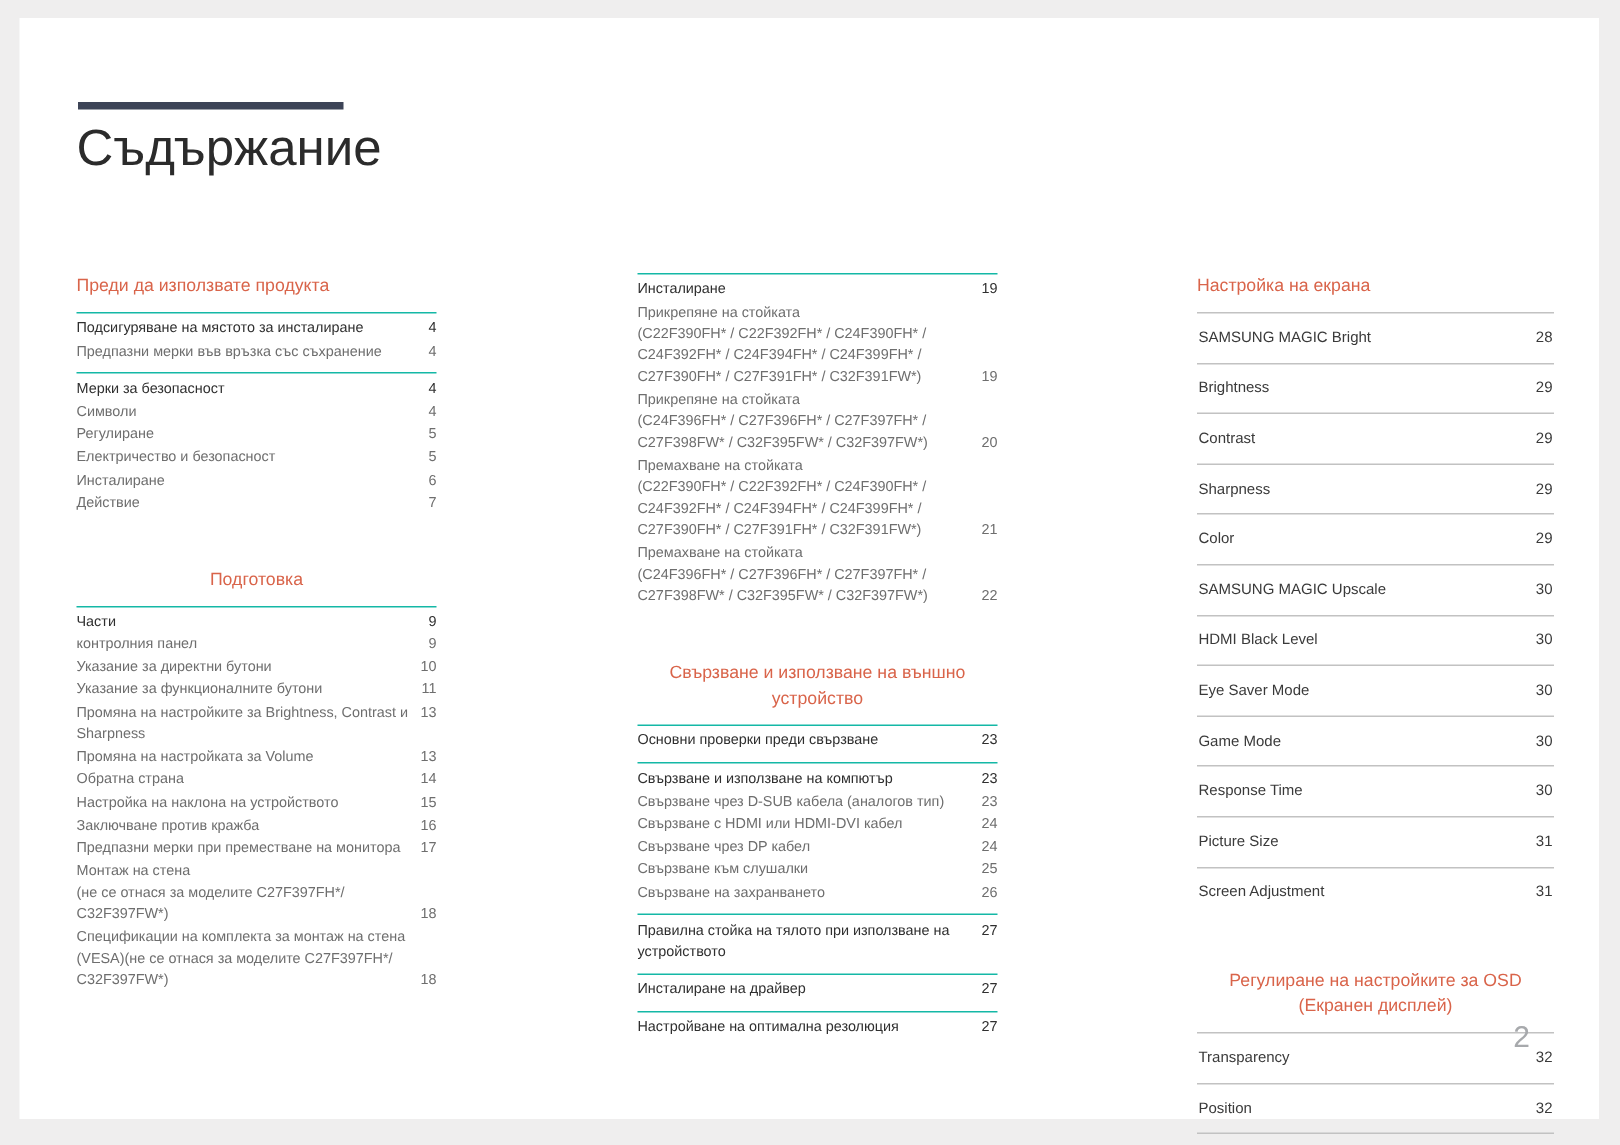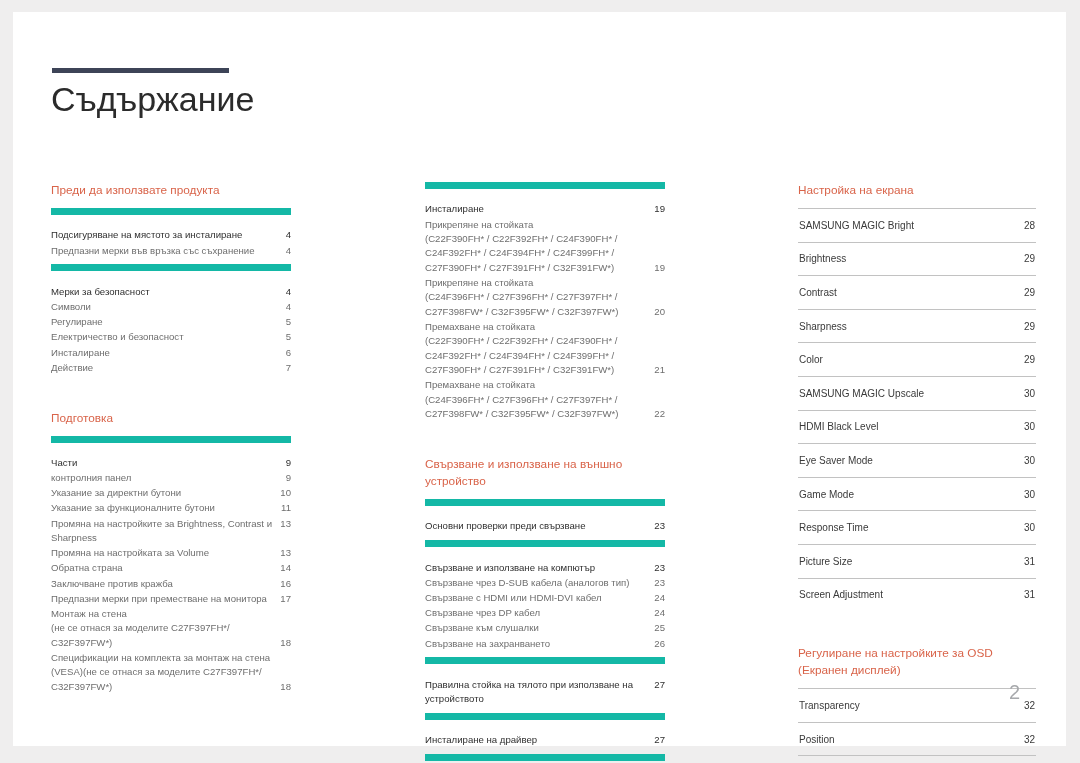--- a/index.html
+++ b/index.html
@@ -54,25 +54,25 @@
   .col.right { margin-left: 117px; width: 246px; }
 
   .sect-head {
     color: #d9644a;
     font-size: 11.8px;
     line-height: 17px;
     margin: 0 0 9px 0;
     font-weight: 400;
   }
   .sect-head.first { margin-top: 0; }
-  .sect-head.spaced { margin-top: 34px; }
+  .sect-head.spaced { margin-top: 34px; text-align: center; }
 
   .group {
-    border-top: 7px solid #14b8a6;
-    padding-top: 13px;
+    border-top: 1px solid #14b8a6;
+    padding-top: 3px;
     margin-bottom: 6px;
   }
 
   .entry {
     display: flex;
     align-items: flex-start;
     justify-content: space-between;
     font-size: 9.6px;
     line-height: 14.4px;
     color: #6e6e6e;
@@ -196,20 +196,24 @@
           </div>
           <div class="entry">
             <div class="label">Промяна на настройката за Volume</div>
             <div class="pg">13</div>
           </div>
           <div class="entry">
             <div class="label">Обратна страна</div>
             <div class="pg">14</div>
           </div>
           <div class="entry">
+            <div class="label">Настройка на наклона на устройството</div>
+            <div class="pg">15</div>
+          </div>
+          <div class="entry">
             <div class="label">Заключване против кражба</div>
             <div class="pg">16</div>
           </div>
           <div class="entry">
             <div class="label">Предпазни мерки при преместване на монитора</div>
             <div class="pg">17</div>
           </div>
           <div class="entry bottom-num">
             <div class="label">Монтаж на стена</div>
             <div class="label">(не се отнася за моделите C27F397FH*/</div>

